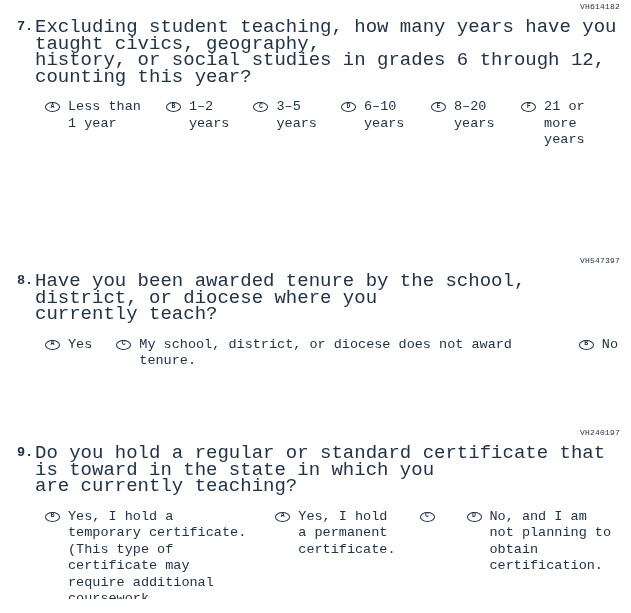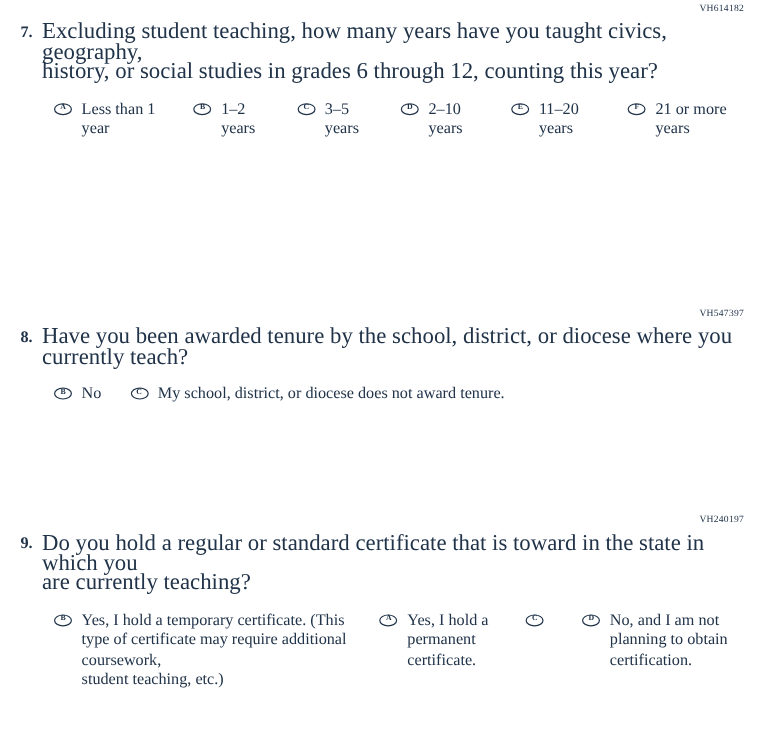--- a/index.html
+++ b/index.html
@@ -6,21 +6,21 @@
     margin: 0;
     padding: 0;
     background: #ffffff;
   }
   .page {
     position: relative;
     width: 631px;
     height: 599px;
     background: #ffffff;
     overflow: hidden;
-    font-family: Liberation Serif, serif;
+    font-family: Liberation Mono, monospace;
     color: #203349;
   }
   .question {
     position: absolute;
     left: 0;
     right: 0;
   }
   #q7 { top: 2px; }
   #q8 { top: 256px; }
   #q9 { top: 428px; }
@@ -115,56 +115,62 @@
       <div class="option">
         <span class="bubble">
             <span>C</span>
           </span>
         <span class="option-label">3–5 years</span>
       </div>
       <div class="option">
         <span class="bubble">
             <span>D</span>
           </span>
-        <span class="option-label">2–10 years</span>
+        <span class="option-label">6–10 years</span>
       </div>
       <div class="option">
         <span class="bubble">
             <span>E</span>
           </span>
-        <span class="option-label">11–20 years</span>
+        <span class="option-label">8–20 years</span>
       </div>
       <div class="option">
         <span class="bubble">
             <span>F</span>
           </span>
         <span class="option-label">21 or more years</span>
       </div>
     </div>
   </section>
 
   <section class="question" id="q8">
     <div class="qid">VH547397</div>
     <div class="qrow">
       <span class="qnum">8.</span>
       <div class="qtext">Have you been awarded tenure by the school, district, or diocese where you
 currently teach?</div>
     </div>
     <div class="options">
       <div class="option">
         <span class="bubble">
+            <span>A</span>
+          </span>
+        <span class="option-label">Yes</span>
+      </div>
+      <div class="option">
+        <span class="bubble">
+            <span>C</span>
+          </span>
+        <span class="option-label">My school, district, or diocese does not award tenure.</span>
+      </div>
+      <div class="option">
+        <span class="bubble">
             <span>B</span>
           </span>
         <span class="option-label">No</span>
-      </div>
-      <div class="option">
-        <span class="bubble">
-            <span>C</span>
-          </span>
-        <span class="option-label">My school, district, or diocese does not award tenure.</span>
       </div>
     </div>
   </section>
 
   <section class="question" id="q9">
     <div class="qid">VH240197</div>
     <div class="qrow">
       <span class="qnum">9.</span>
       <div class="qtext">Do you hold a regular or standard certificate that is toward in the state in which you
 are currently teaching?</div>

